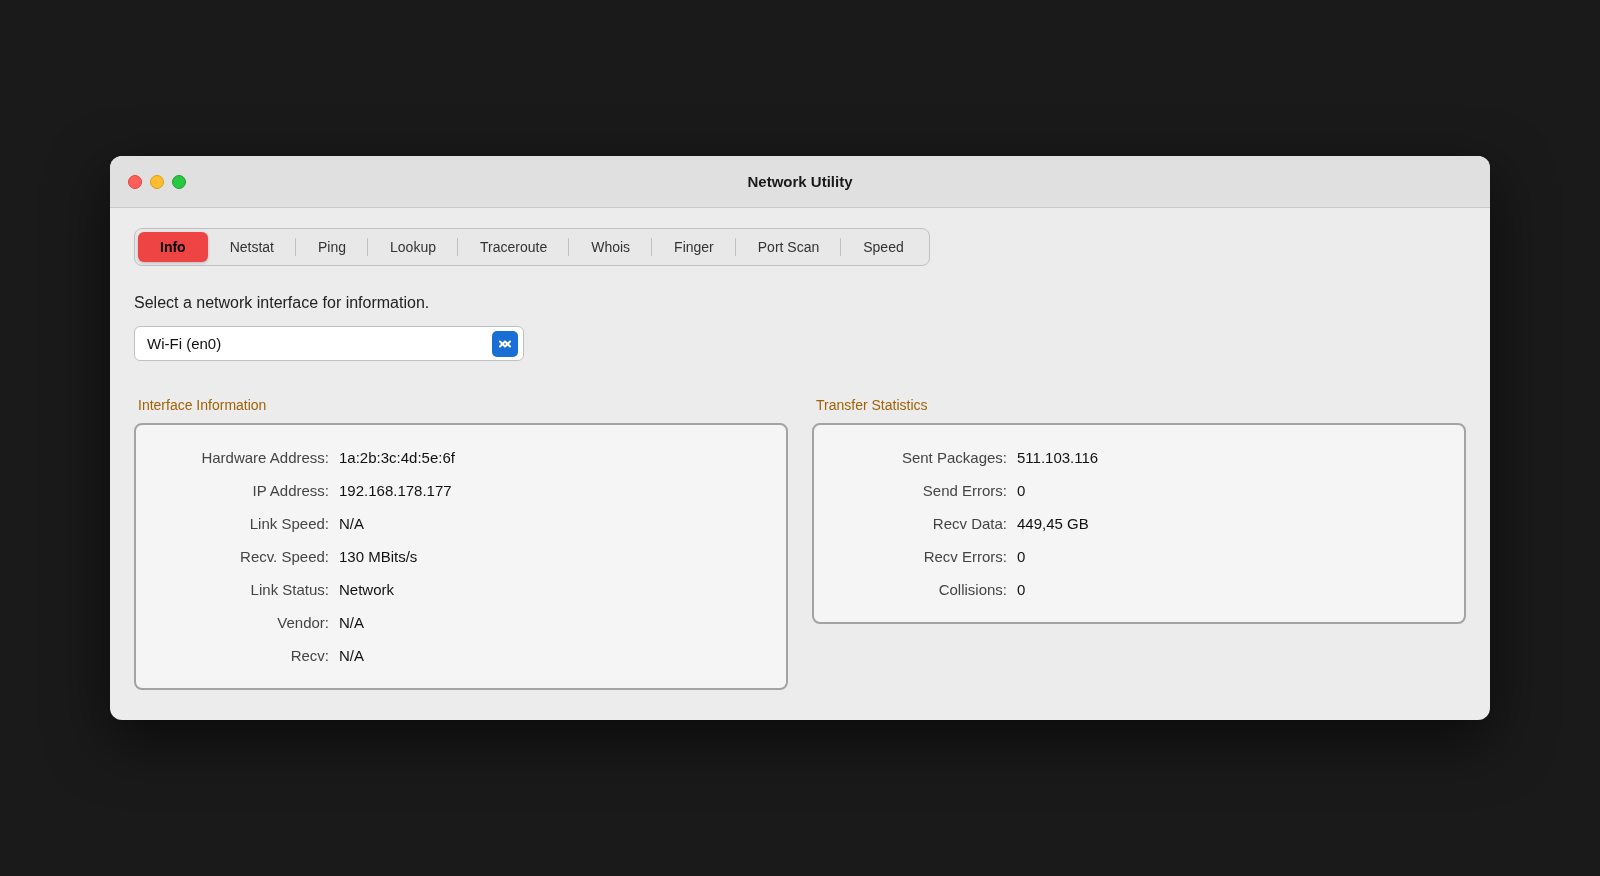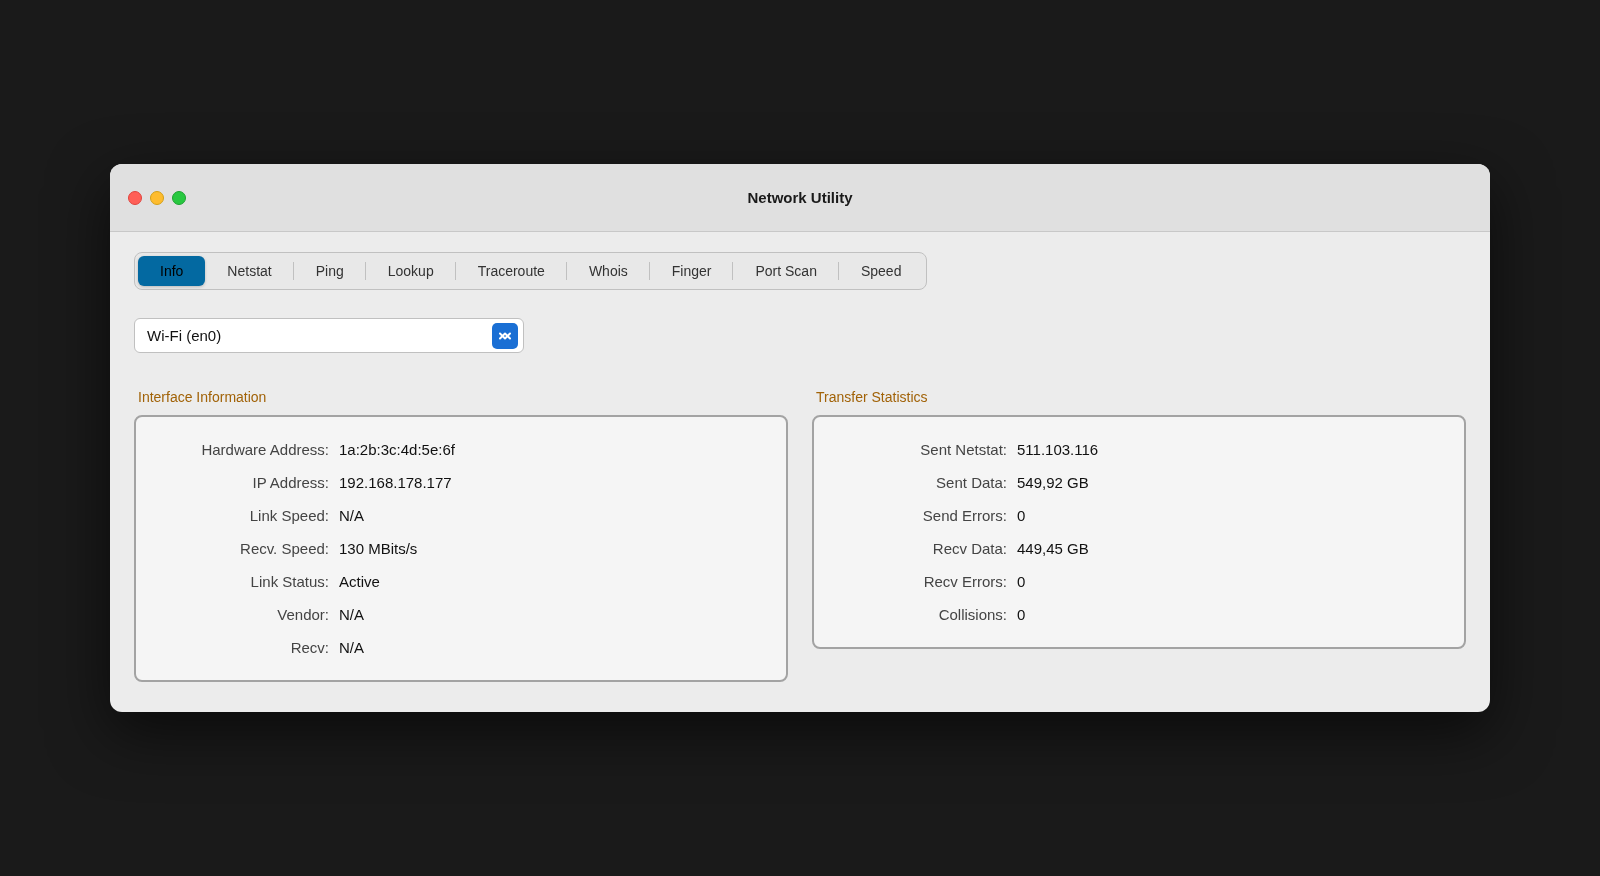--- a/index.html
+++ b/index.html
@@ -16,21 +16,21 @@
     .window {
       width: 1380px;
       background: #ececec;
       border-radius: 12px;
       box-shadow: 0 20px 60px rgba(0,0,0,0.6);
       overflow: hidden;
     }
 
     .titlebar {
       background: #e0e0e0;
-      height: 68px;
+      height: 52px;
       display: flex;
       align-items: center;
       padding: 0 18px;
       border-bottom: 1px solid #c8c8c8;
       position: relative;
     }
 
     .traffic-lights {
       display: flex;
       gap: 8px;
@@ -86,24 +86,24 @@
       content: '';
       position: absolute;
       right: 0;
       top: 20%;
       height: 60%;
       width: 1px;
       background: #c0c0c0;
     }
 
     .tab.active {
-      background: #0369a1;
+      background: #ef4444;
       box-shadow: 0 1px 3px rgba(0,0,0,0.2);
       color: #000;
-      font-weight: 400;
+      font-weight: 700;
     }
 
     .tab.active::after {
       display: none;
     }
 
     .section-label {
       font-size: 16px;
       color: #222;
       margin-bottom: 14px;
@@ -217,20 +217,21 @@
         <div class="tab">Netstat</div>
         <div class="tab">Ping</div>
         <div class="tab">Lookup</div>
         <div class="tab">Traceroute</div>
         <div class="tab">Whois</div>
         <div class="tab">Finger</div>
         <div class="tab">Port Scan</div>
         <div class="tab">Speed</div>
       </div>
 
+    <p class="section-label">Select a network interface for information.</p>
 
     <div class="select-wrapper">
       <select class="network-select">
       <option>Wi-Fi (en0)</option><option>Ethernet (en1)</option><option>Loopback (lo0)</option></select>
       <div class="select-arrow">
         <svg width="14" height="14" viewBox="0 0 14 14">
           <path d="M2 4.5L7 9.5L12 4.5" stroke="white" stroke-width="2" stroke-linecap="round" stroke-linejoin="round" fill="none"></path>
           <path d="M2 9.5L7 4.5L12 9.5" stroke="white" stroke-width="2" stroke-linecap="round" stroke-linejoin="round" fill="none"></path>
         </svg>
       </div>
@@ -252,43 +253,39 @@
             <div class="info-row">
       <span class="info-label">Link Speed:</span>
       <span class="info-value">N/A</span>
     </div>
             <div class="info-row">
       <span class="info-label">Recv. Speed:</span>
       <span class="info-value">130 MBits/s</span>
     </div>
             <div class="info-row">
       <span class="info-label">Link Status:</span>
-      <span class="info-value">Active</span>
+      <span class="info-value">Network</span>
     </div>
             <div class="info-row">
       <span class="info-label">Vendor:</span>
       <span class="info-value">N/A</span>
     </div>
             <div class="info-row">
       <span class="info-label">Recv:</span>
       <span class="info-value">N/A</span>
     </div>
           </div>
       </div>
 
       <div class="panel-section">
         <div class="panel-title">Transfer Statistics</div>
         <div class="panel-box" id="transfer-stats-rows">
         <div class="info-row">
-      <span class="info-label">Sent Netstat:</span>
+      <span class="info-label">Sent Packages:</span>
       <span class="info-value">511.103.116</span>
-    </div>
-            <div class="info-row">
-      <span class="info-label">Sent Data:</span>
-      <span class="info-value">549,92 GB</span>
     </div>
             <div class="info-row">
       <span class="info-label">Send Errors:</span>
       <span class="info-value">0</span>
     </div>
             <div class="info-row">
       <span class="info-label">Recv Data:</span>
       <span class="info-value">449,45 GB</span>
     </div>
             <div class="info-row">

